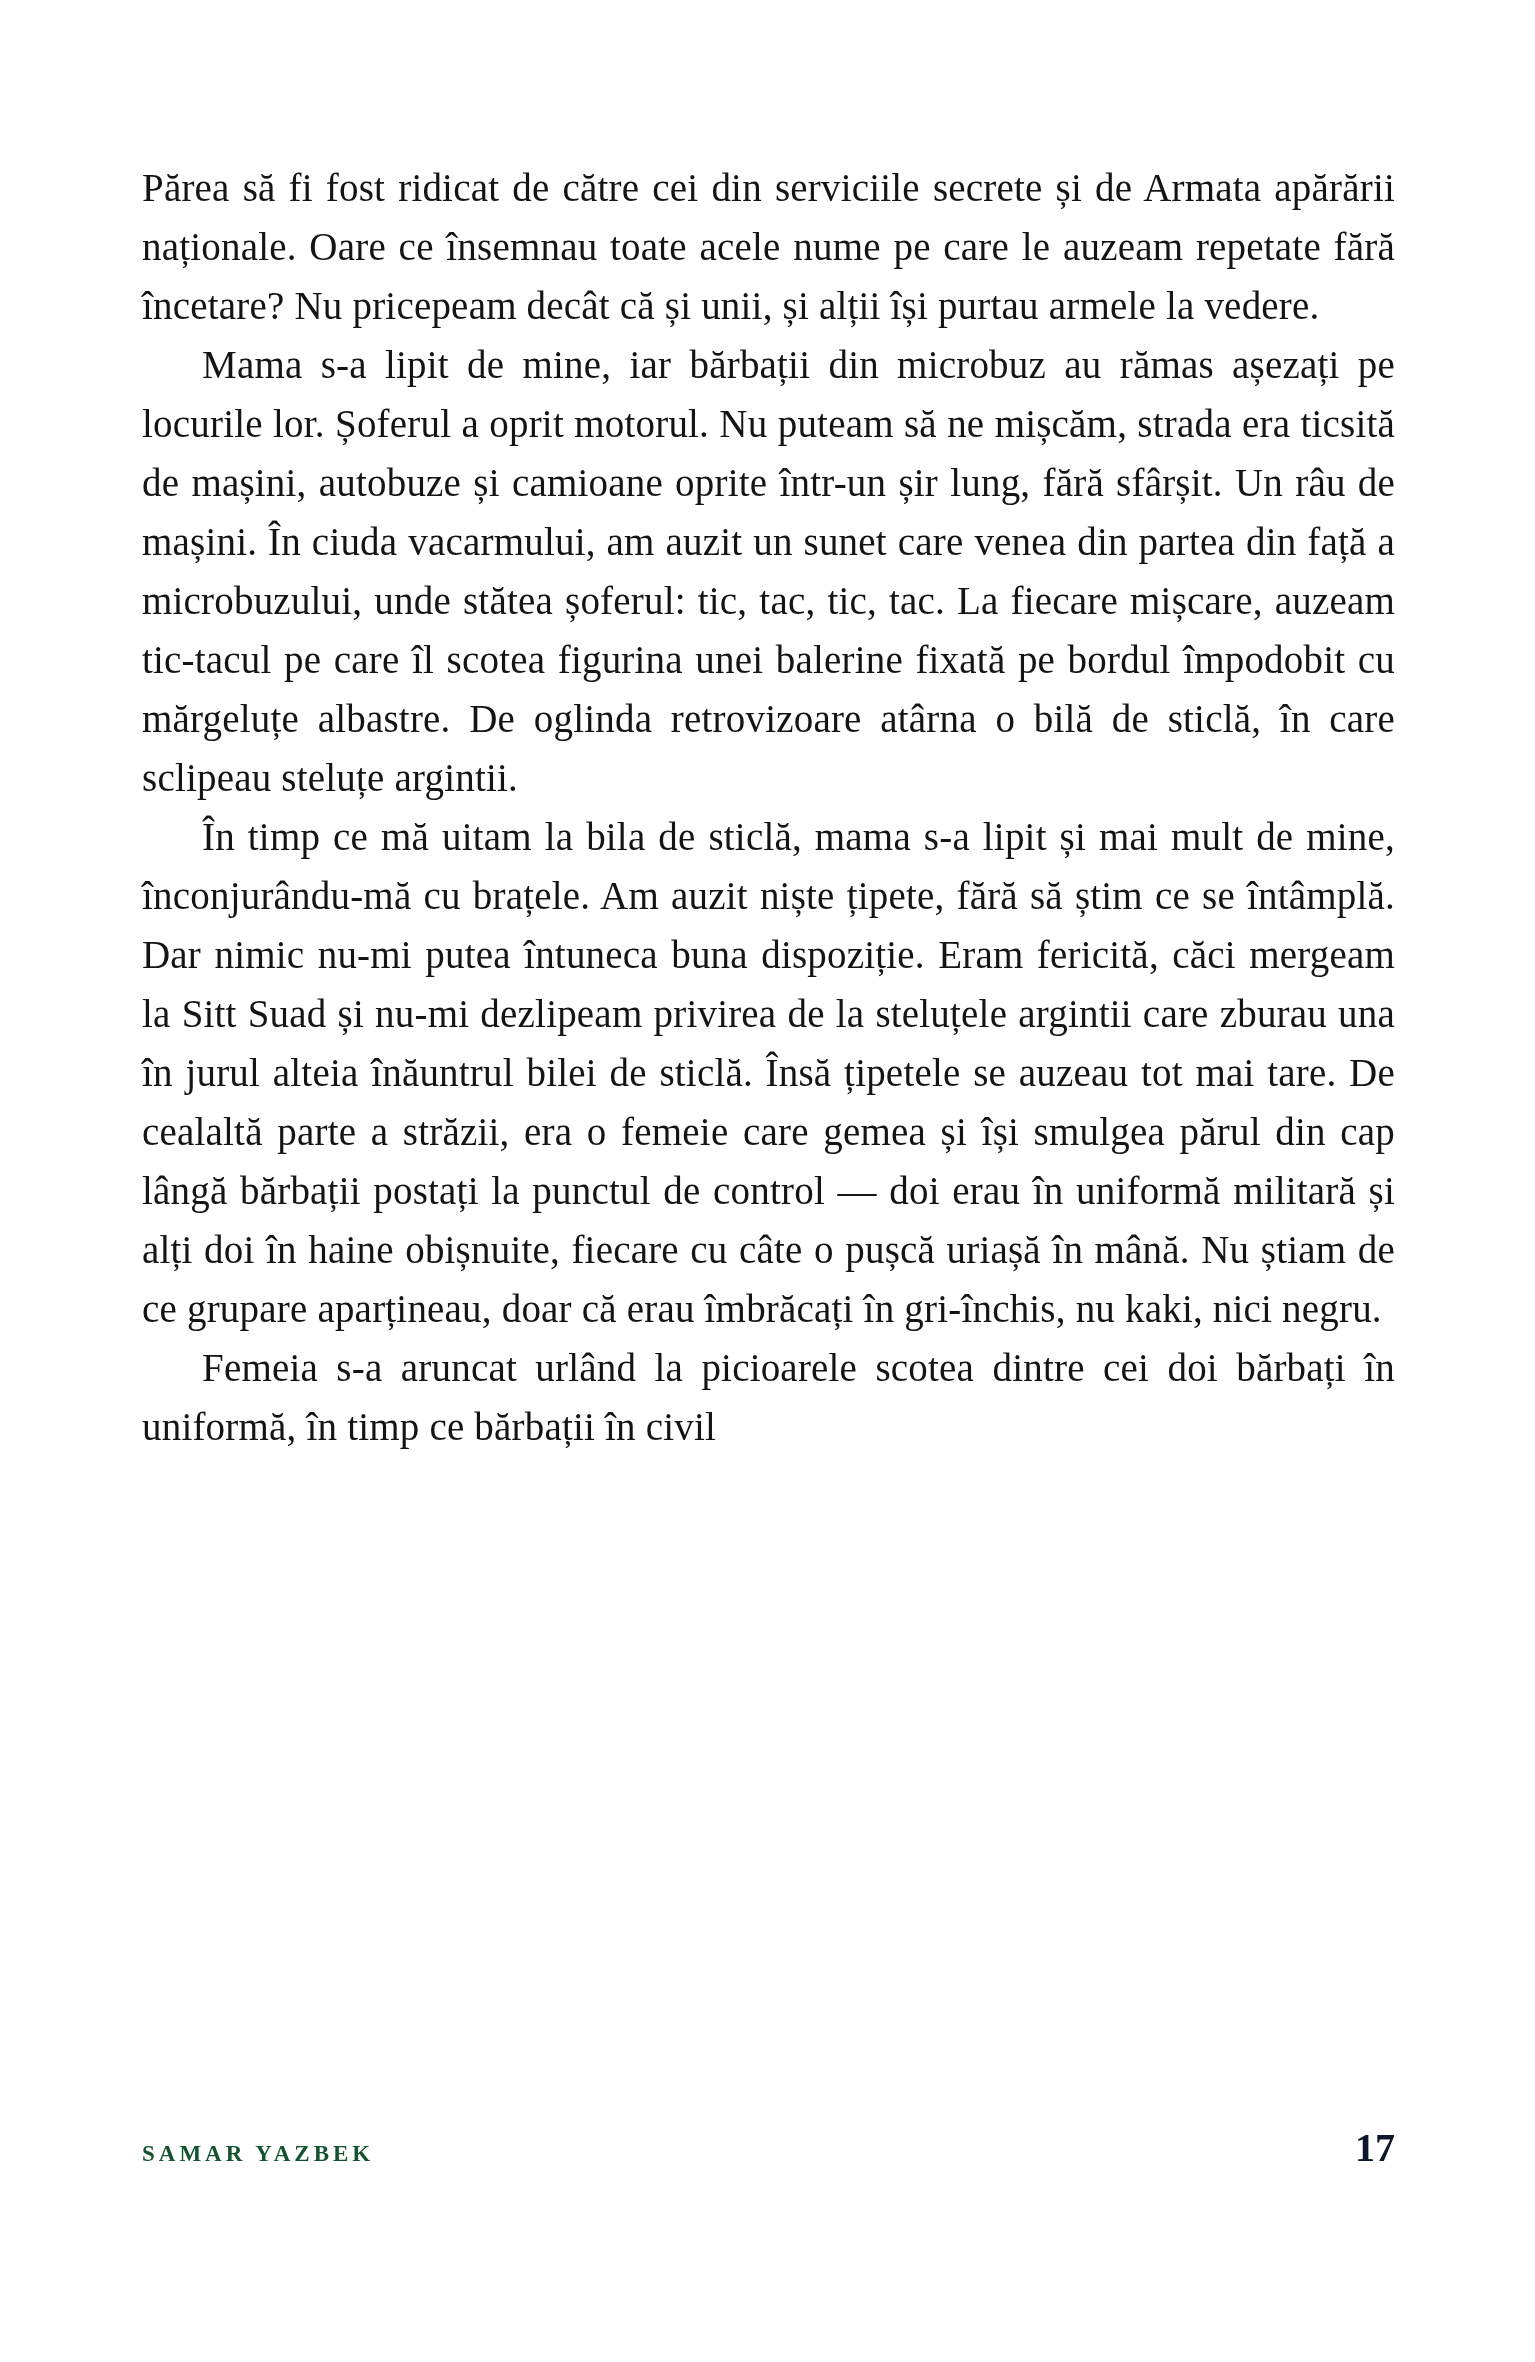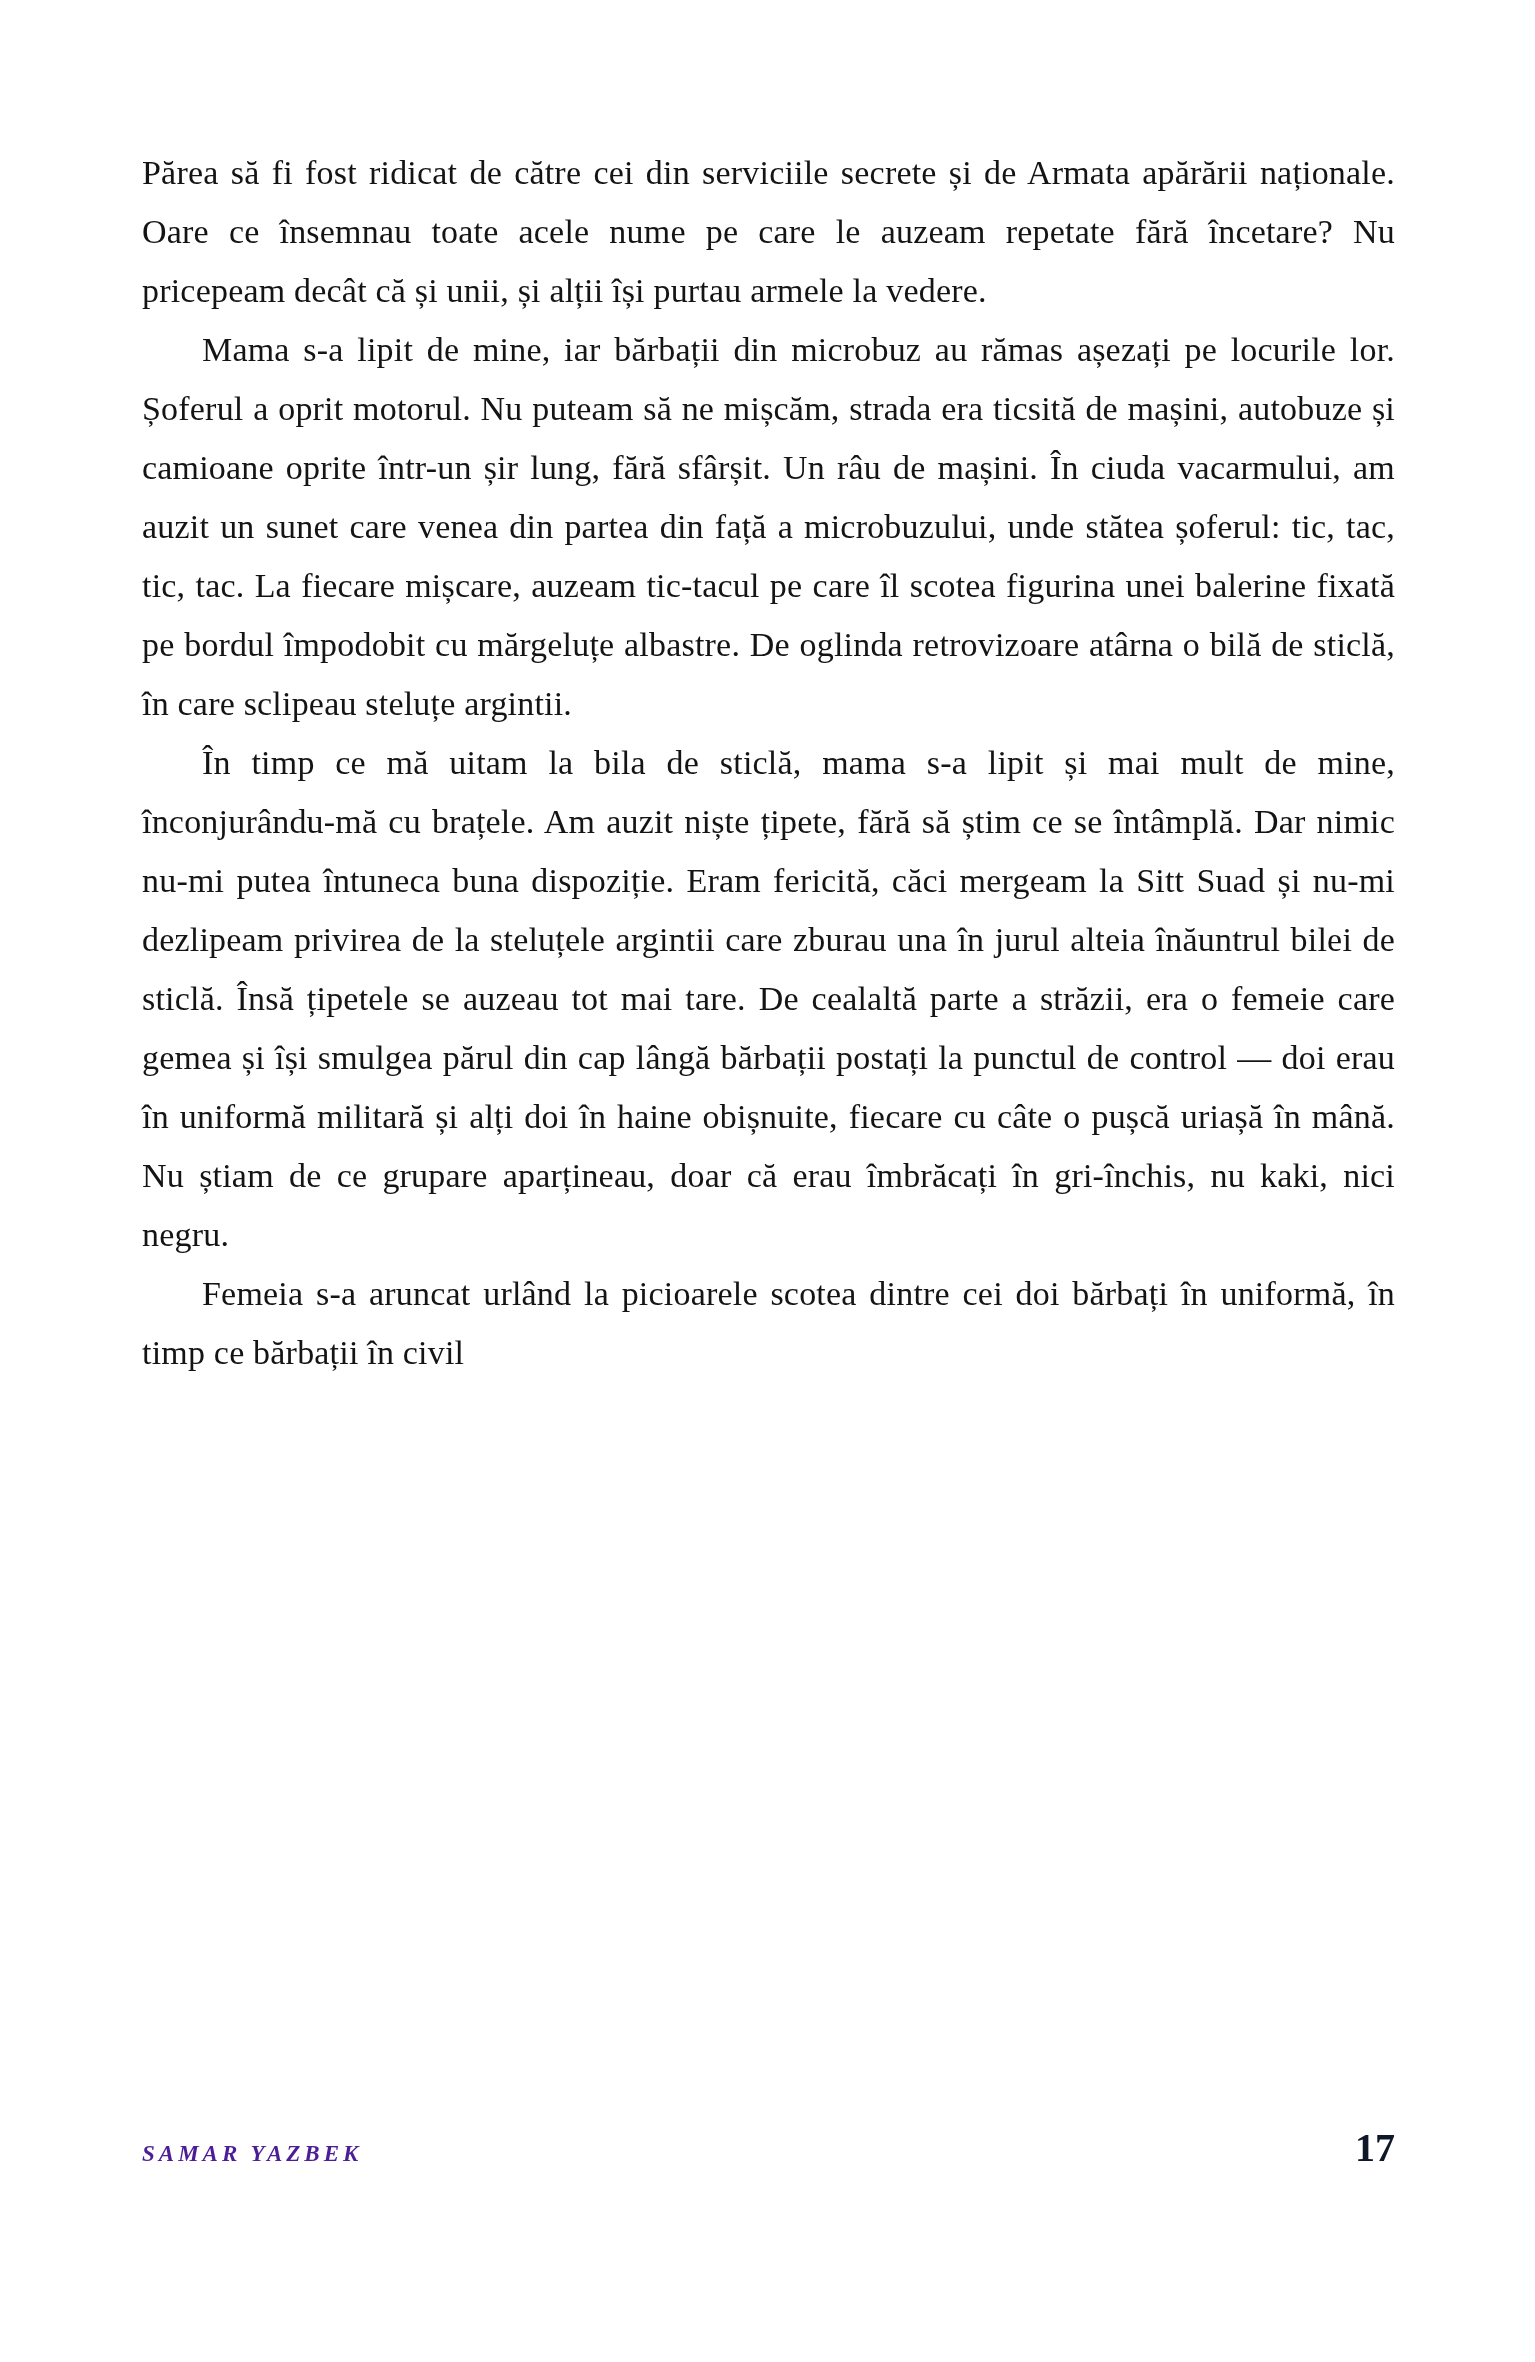--- a/index.html
+++ b/index.html
@@ -13,23 +13,23 @@
     width: 1535px;
     height: 2362px;
     background: #ffffff;
     font-family: "Liberation Serif", "DejaVu Serif", serif;
     color: #141414;
     overflow: hidden;
   }
   .text-block {
     position: absolute;
     left: 142px;
-    top: 143px;
+    top: 158px;
     width: 1253px;
-    font-size: 34px;
+    font-size: 39px;
     line-height: 59px;
     text-align: justify;
     text-justify: inter-word;
     letter-spacing: 0.2px;
   }
   .text-block p {
     margin: 0;
     padding: 0;
   }
   .text-block p.indented {
@@ -41,22 +41,21 @@
     width: 1253px;
     top: 2124px;
     display: flex;
     justify-content: space-between;
     align-items: baseline;
   }
   .footer-author {
     font-size: 23px;
     letter-spacing: 4px;
     font-weight: 600;
-    color: #4c1d95;
-    font-style: italic;
+    color: #14532d;
   }
   .footer-page-number {
     font-size: 40px;
     font-weight: 700;
     color: #0f172a;
   }
 </style>
 </head>
 <body>
 

